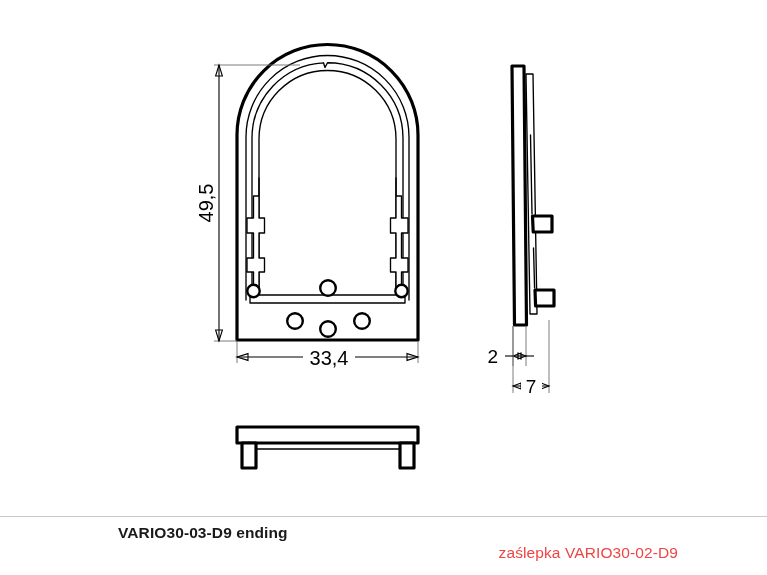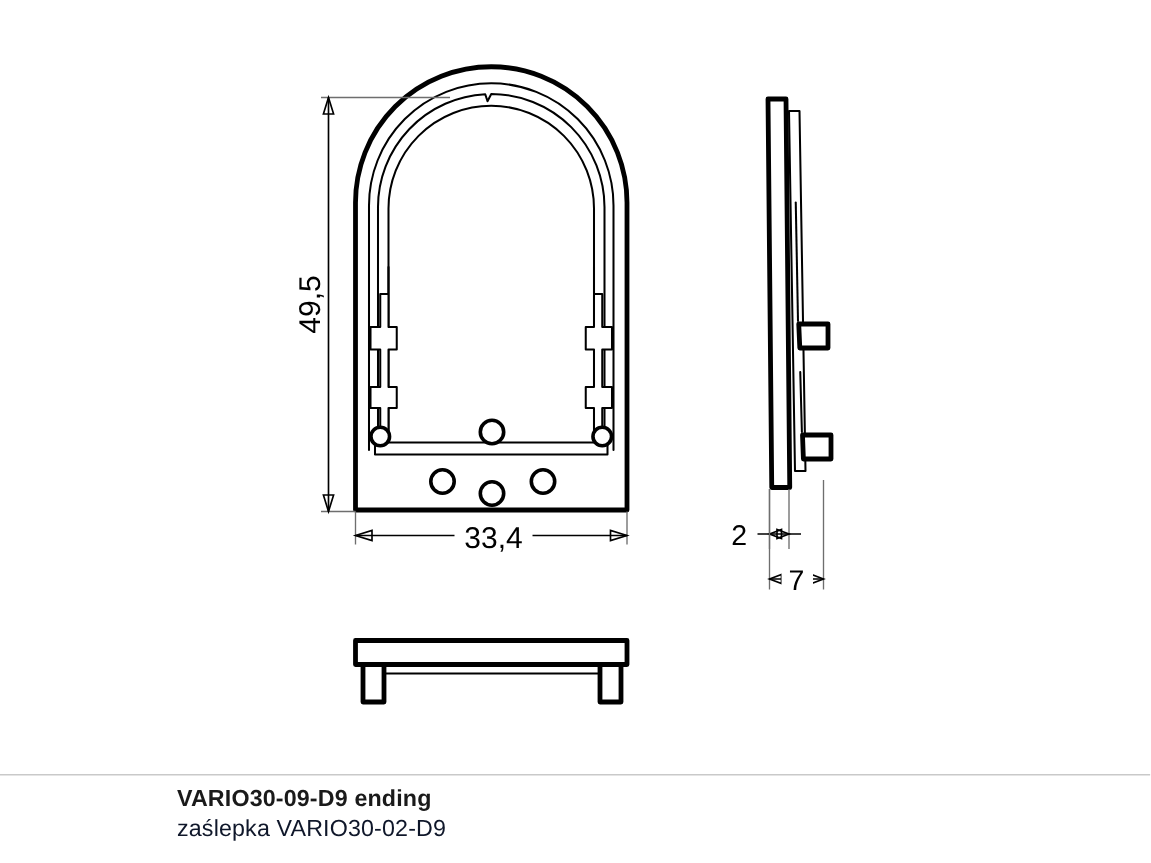--- a/index.html
+++ b/index.html
@@ -96,23 +96,24 @@
     font-size: 15.5px;
     font-weight: bold;
     color: #1a1a1a;
     line-height: 20px;
     letter-spacing: 0.1px;
   }
   #caption-subtitle {
     font-family: "Liberation Sans", sans-serif;
     font-size: 15.5px;
     font-weight: normal;
-    color: #0f172a;
+    color: #ef4444;
     line-height: 20px;
     letter-spacing: 0.1px;
+    text-align: right;
   }
 </style>
 </head>
 <body>
 
 <div id="page">
 
   <div id="drawing-area">
     <svg class="tech-drawing" viewBox="0 0 767 516" xmlns="http://www.w3.org/2000/svg">
 
@@ -294,17 +295,17 @@
         <rect x="521" y="374" width="21" height="24" fill="#ffffff"></rect>
         <text class="dim-text-small" x="531" y="393" text-anchor="middle">7</text>
       </g>
 
     </svg>
   </div>
 
   <div id="caption-separator"></div>
 
   <div id="caption-block">
-    <div id="caption-title">VARIO30-09-D9 ending</div>
+    <div id="caption-title">VARIO30-03-D9 ending</div>
     <div id="caption-subtitle">zaślepka VARIO30-02-D9</div>
   </div>
 
 </div>
 
 </body></html>

